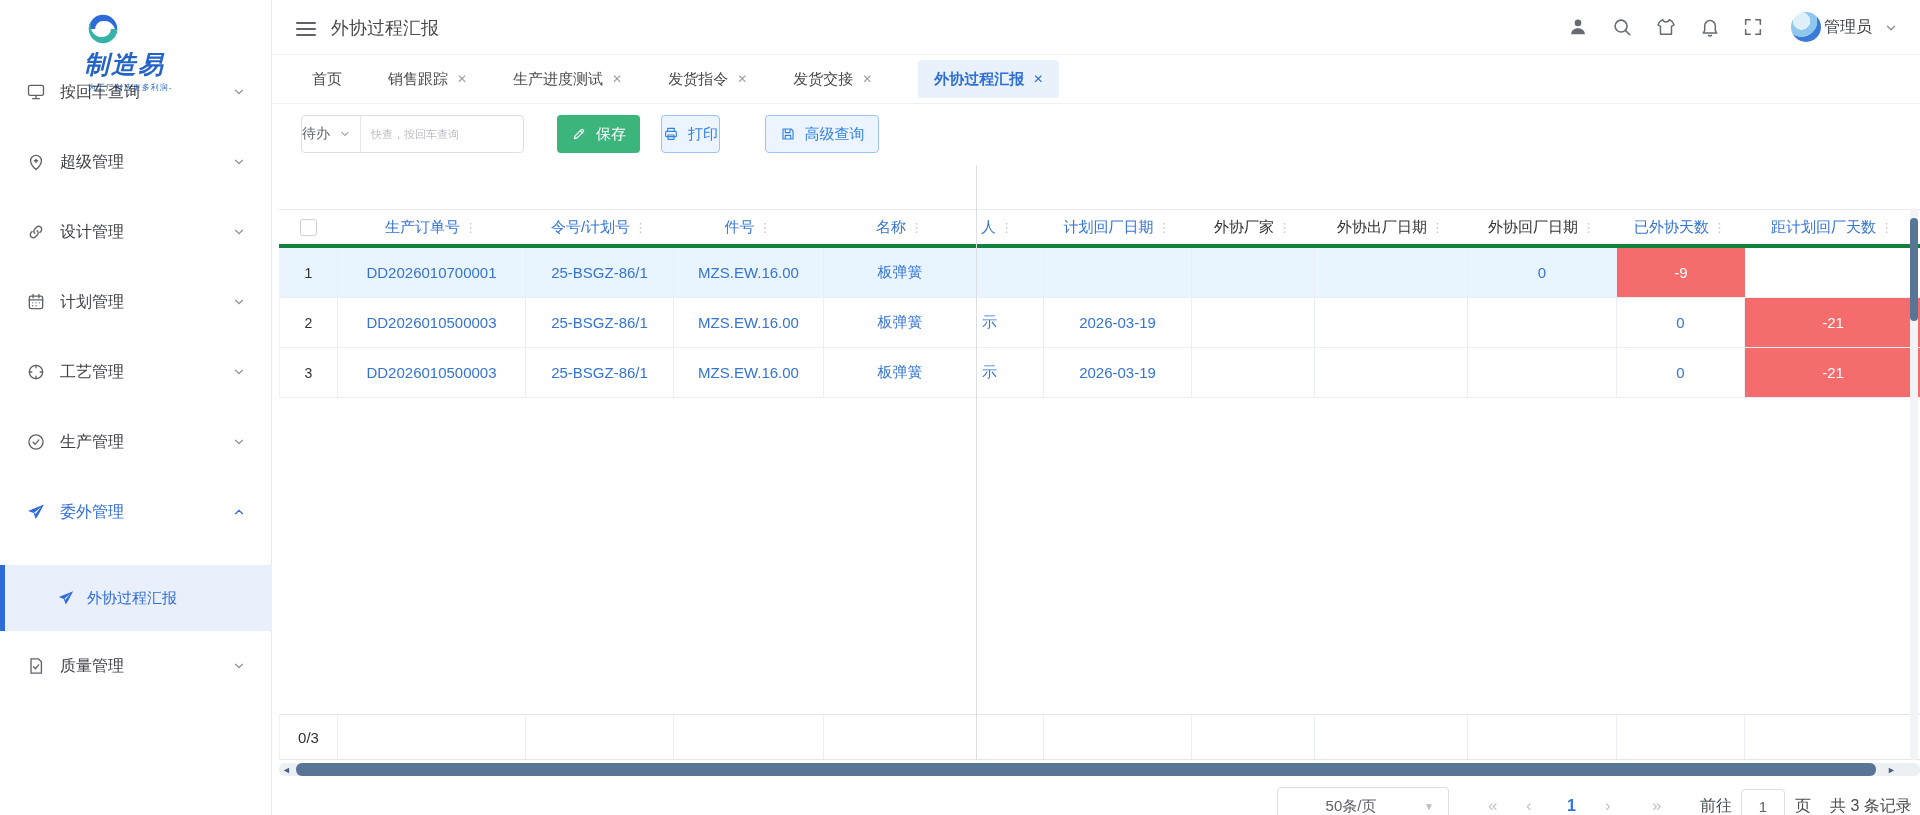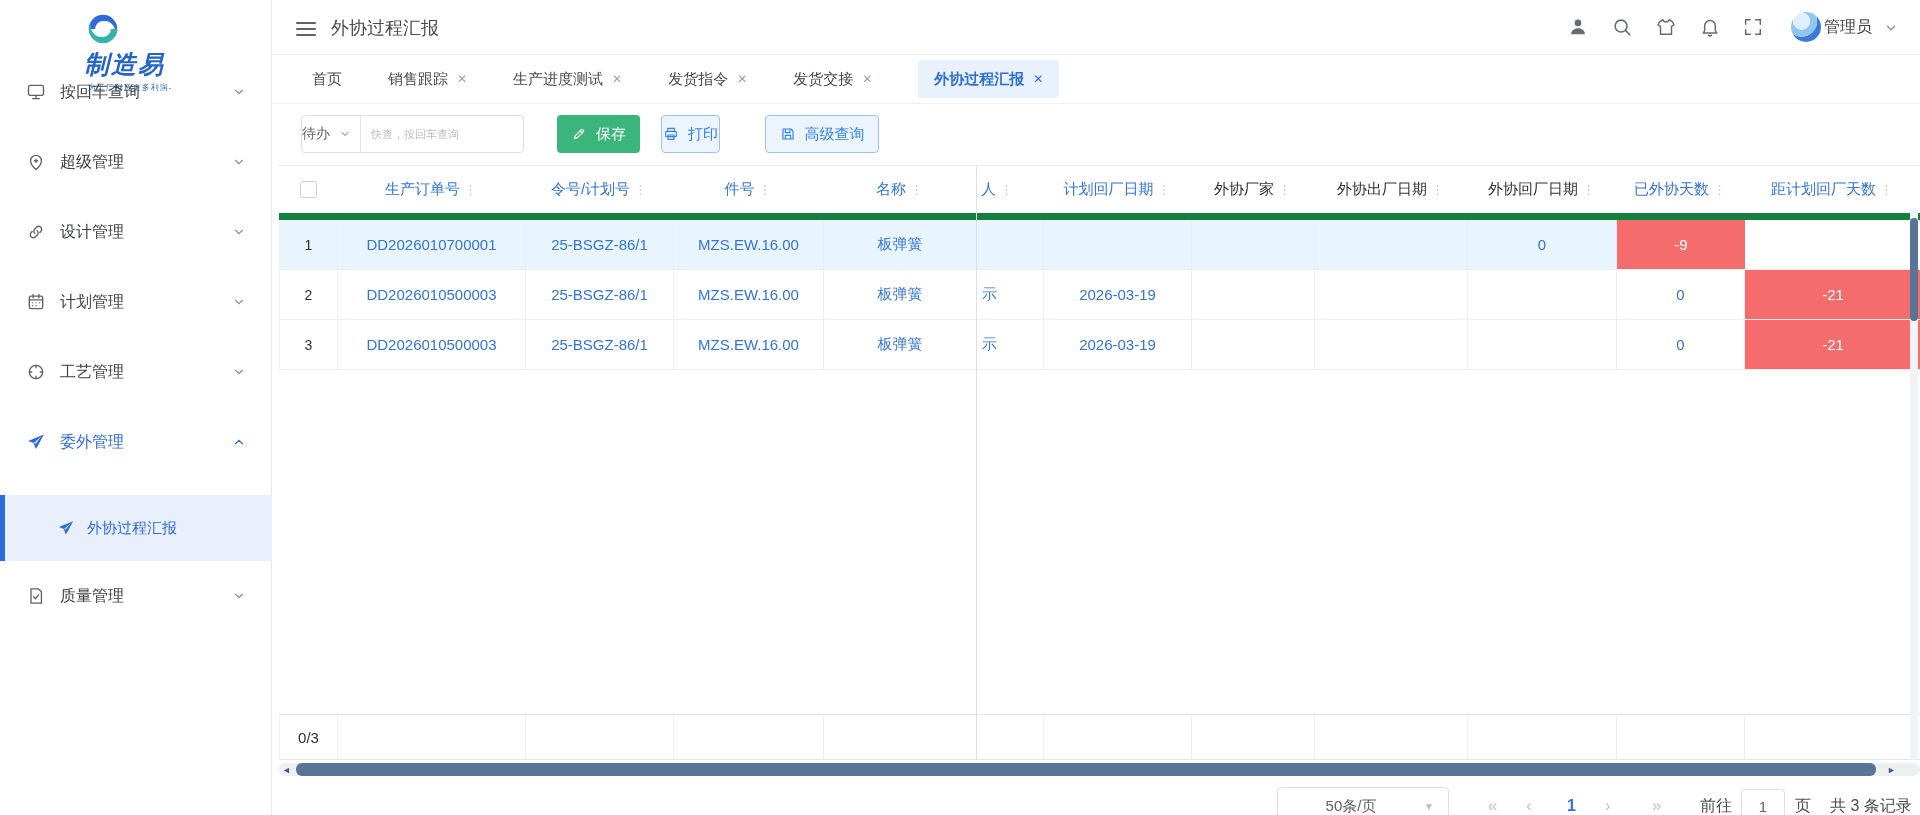--- a/index.html
+++ b/index.html
@@ -72,21 +72,21 @@
     border:1px solid #e8ebf0; background:#fff; display:flex; align-items:center; justify-content:center;
     color:#2f80e8; cursor:pointer; box-shadow:0 1px 2px rgba(0,0,0,.04); }
   .circle-btn svg { width:17px; height:17px; }
   .cb-expand { left:1538px; }
   .cb-grid { left:1594px; }
 
   
   .table-region { position:absolute; left:279px; top:165px; width:1641px; height:595px; background:#fff; }
   .tr { display:grid; grid-template-columns:58px 188px 148px 150px 153px 67px 148px 123px 153px 149px 128px 176px; }
   .td { display:flex; align-items:center; justify-content:center; font-size:15px; overflow:hidden; white-space:nowrap; }
-  .thead { height:55px; border-top:1px solid #e9ebee; border-bottom:7px solid #15803d; }
+  .thead { height:39px; border-top:1px solid #e9ebee; border-bottom:4px solid #15803d;margin-top:44px; }
   .thead .td { color:#3474d4; font-weight:500; gap:4px; }
   .thead .td.dark { color:#303133; }
   .dots { color:#c3c7cf; font-size:13px; letter-spacing:0; cursor:pointer; font-weight:400; }
   .checkbox { width:17px; height:17px; border:1px solid #ccd1d9; border-radius:3px; background:#fff; cursor:pointer; }
   .tbody .tr { height:50px; border-bottom:1px solid #ebeef5; border-left:1px solid #f0f2f6; cursor:pointer; }
   .tbody .td { border-right:1px solid #ebeef5; color:#3474d4; }
   .tbody .td:last-child { border-right:none; }
   .td.c-idx { color:#303133; font-size:14px; }
   .td.c-clip { justify-content:flex-start; padding-left:5px; }
   .td.danger { background:#f56c6c; color:#fff; }
@@ -179,20 +179,30 @@
         <svg class="chev" viewBox="0 0 24 24" fill="none" stroke="currentColor" stroke-width="2" stroke-linecap="round">
             <path d="M6 9l6 6 6-6"></path>
           </svg>
       </div>
       <div class="nav-item">
         <svg class="nicon" viewBox="0 0 24 24" fill="none" stroke="currentColor" stroke-width="1.6" stroke-linecap="round">
             <circle cx="12" cy="12" r="8"></circle>
             <path d="M12 4v3M12 17v3M4 12h3M17 12h3"></path>
           </svg>
         <span class="nlabel">工艺管理</span>
+        <svg class="chev" viewBox="0 0 24 24" fill="none" stroke="currentColor" stroke-width="2" stroke-linecap="round">
+            <path d="M6 9l6 6 6-6"></path>
+          </svg>
+      </div>
+      <div class="nav-item">
+        <svg class="nicon" viewBox="0 0 24 24" fill="none" stroke="currentColor" stroke-width="1.6" stroke-linecap="round">
+            <circle cx="12" cy="12" r="8.5"></circle>
+            <path d="M8.5 12.3l2.4 2.5 4.6-5.3"></path>
+          </svg>
+        <span class="nlabel">生产管理</span>
         <svg class="chev" viewBox="0 0 24 24" fill="none" stroke="currentColor" stroke-width="2" stroke-linecap="round">
             <path d="M6 9l6 6 6-6"></path>
           </svg>
       </div>
       <div class="nav-item active">
         <svg class="nicon" viewBox="0 0 24 24" fill="currentColor">
             <path d="M21.5 3L2.5 10.8l6.6 2.4 2.6 7.3 3.4-5.6 6.4-11.9zM9.8 13l8.3-7.2-6.8 8.6-1.5-1.4z"></path>
           </svg>
         <span class="nlabel">委外管理</span>
         <svg class="chev" viewBox="0 0 24 24" fill="none" stroke="currentColor" stroke-width="2" stroke-linecap="round">

